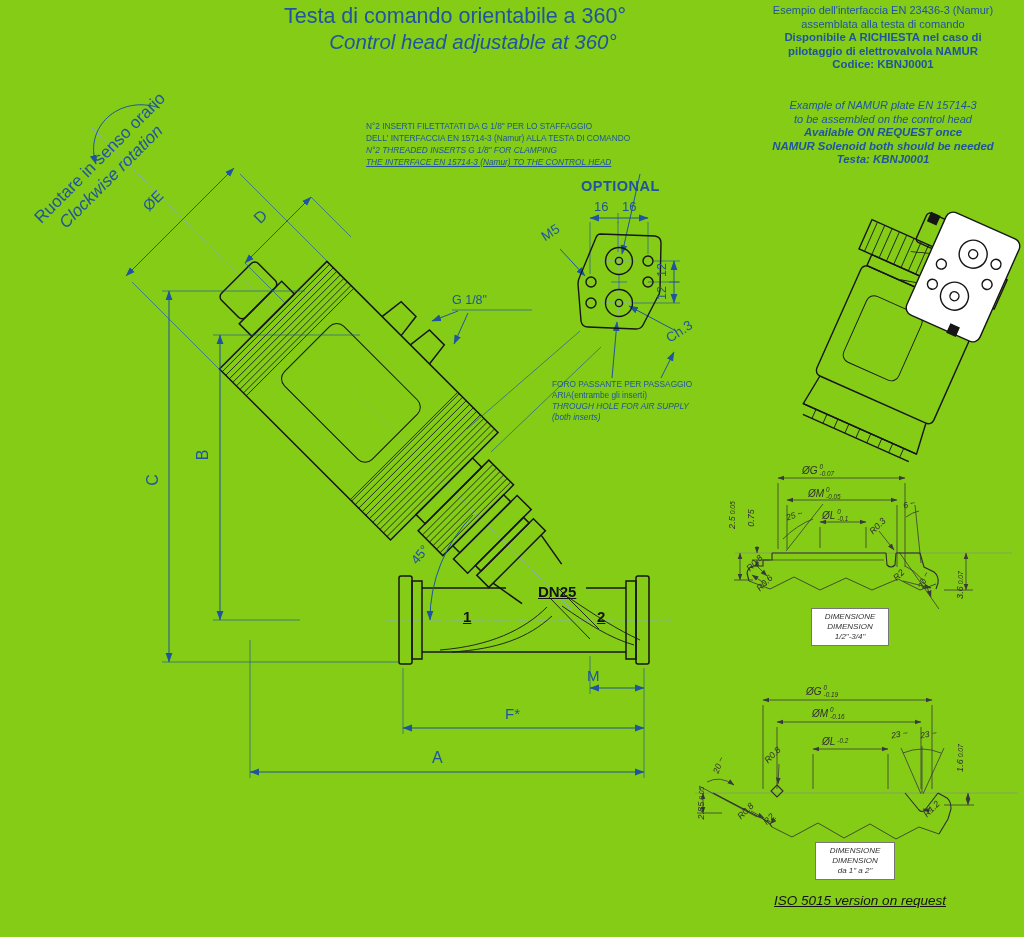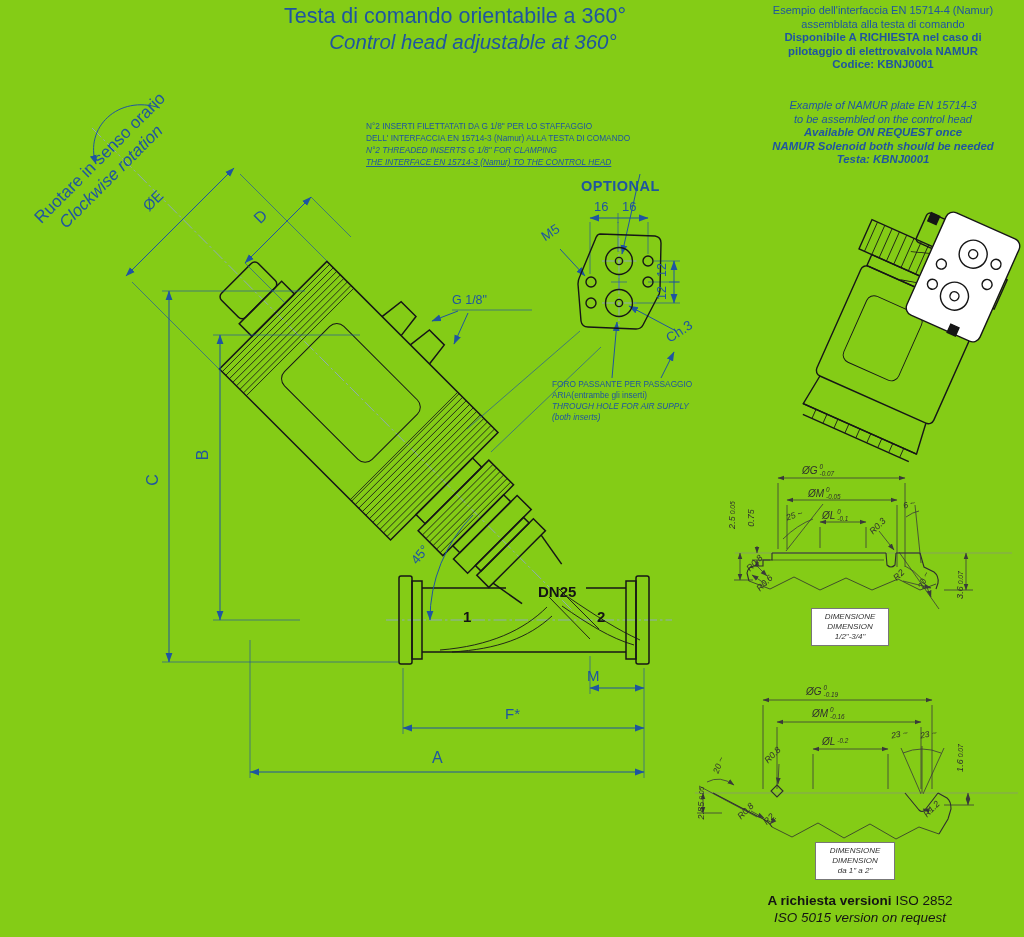--- a/index.html
+++ b/index.html
@@ -1,19 +1,19 @@
 <!DOCTYPE html>
 <html><head>
 <meta charset="utf-8">
 <style>
   html,body{margin:0;padding:0;background:#fff;}
   #stage{position:relative;width:1024px;height:937px;background:#84cc16;overflow:hidden;
          font-family:"Liberation Sans", sans-serif;padding-left:24px;}
   .lbl{position:absolute;color:#1f55a0;white-space:nowrap;}
-  .blk{color:#141414;}
+  .blk{color:#141414;text-decoration:underline;}
   .b{font-weight:bold;}
   .it{font-style:italic;}
   .u{text-decoration:underline;}
   .ctr{text-align:center;}
   .r45{transform:rotate(-45deg);}
   .r50{transform:rotate(-50deg);}
   .r90{transform:rotate(-90deg);}
   .r33{transform:rotate(-33deg);}
   .r18{transform:rotate(-18deg);}
   .r70{transform:rotate(-70deg);}
@@ -260,21 +260,21 @@
       <path d="M776,818 L770,824" marker-end="url(#mk)"></path>
       <path d="M931,811 L923,809" marker-end="url(#mk)"></path>
     </g>
   </g>
 </svg>
 
 <div class="lbl ctr" style="left:155px;top:4px;width:600px;font-size:21.5px;">Testa di comando orientabile a 360°</div>
 <div class="lbl ctr it" style="left:173px;top:30px;width:600px;font-size:20.5px;">Control head adjustable at 360°</div>
 
 <div class="lbl ctr note" style="left:744px;top:4px;width:278px;">
-  <div>Esempio dell'interfaccia EN 15714-4 (Namur)</div>
+  <div>Esempio dell'interfaccia EN 23436-3 (Namur)</div>
   <div>assemblata alla testa di comando</div>
   <div class="b">Disponibile A RICHIESTA nel caso di</div>
   <div class="b">pilotaggio di elettrovalvola NAMUR</div>
   <div class="b">Codice: KBNJ0001</div>
 </div>
 <div class="lbl ctr note it" style="left:744px;top:99px;width:278px;">
   <div>Example of NAMUR plate EN 15714-3</div>
   <div>to be assembled on the control head</div>
   <div class="b">Available ON REQUEST once</div>
   <div class="b">NAMUR Solenoid both should be needed</div>
@@ -400,17 +400,16 @@
   <span>1.6</span>
       <span class="sup">0.07</span>
 </div>
 <div class="dimbox" style="left:815px;top:842px;width:72px;">
   <div>DIMENSIONE</div>
   <div>DIMENSION</div>
   <div>da 1" a 2"</div>
 </div>
 
 <div class="lbl blk ctr" style="left:735px;top:892px;width:250px;font-size:13.5px;line-height:17px;">
-  <div><span class="b">A richiesta versioni</span><span> ISO 2852</span></div>
   <div class="it">ISO 5015 version on request</div>
 </div>
 
 </div>
 
 </body></html>

